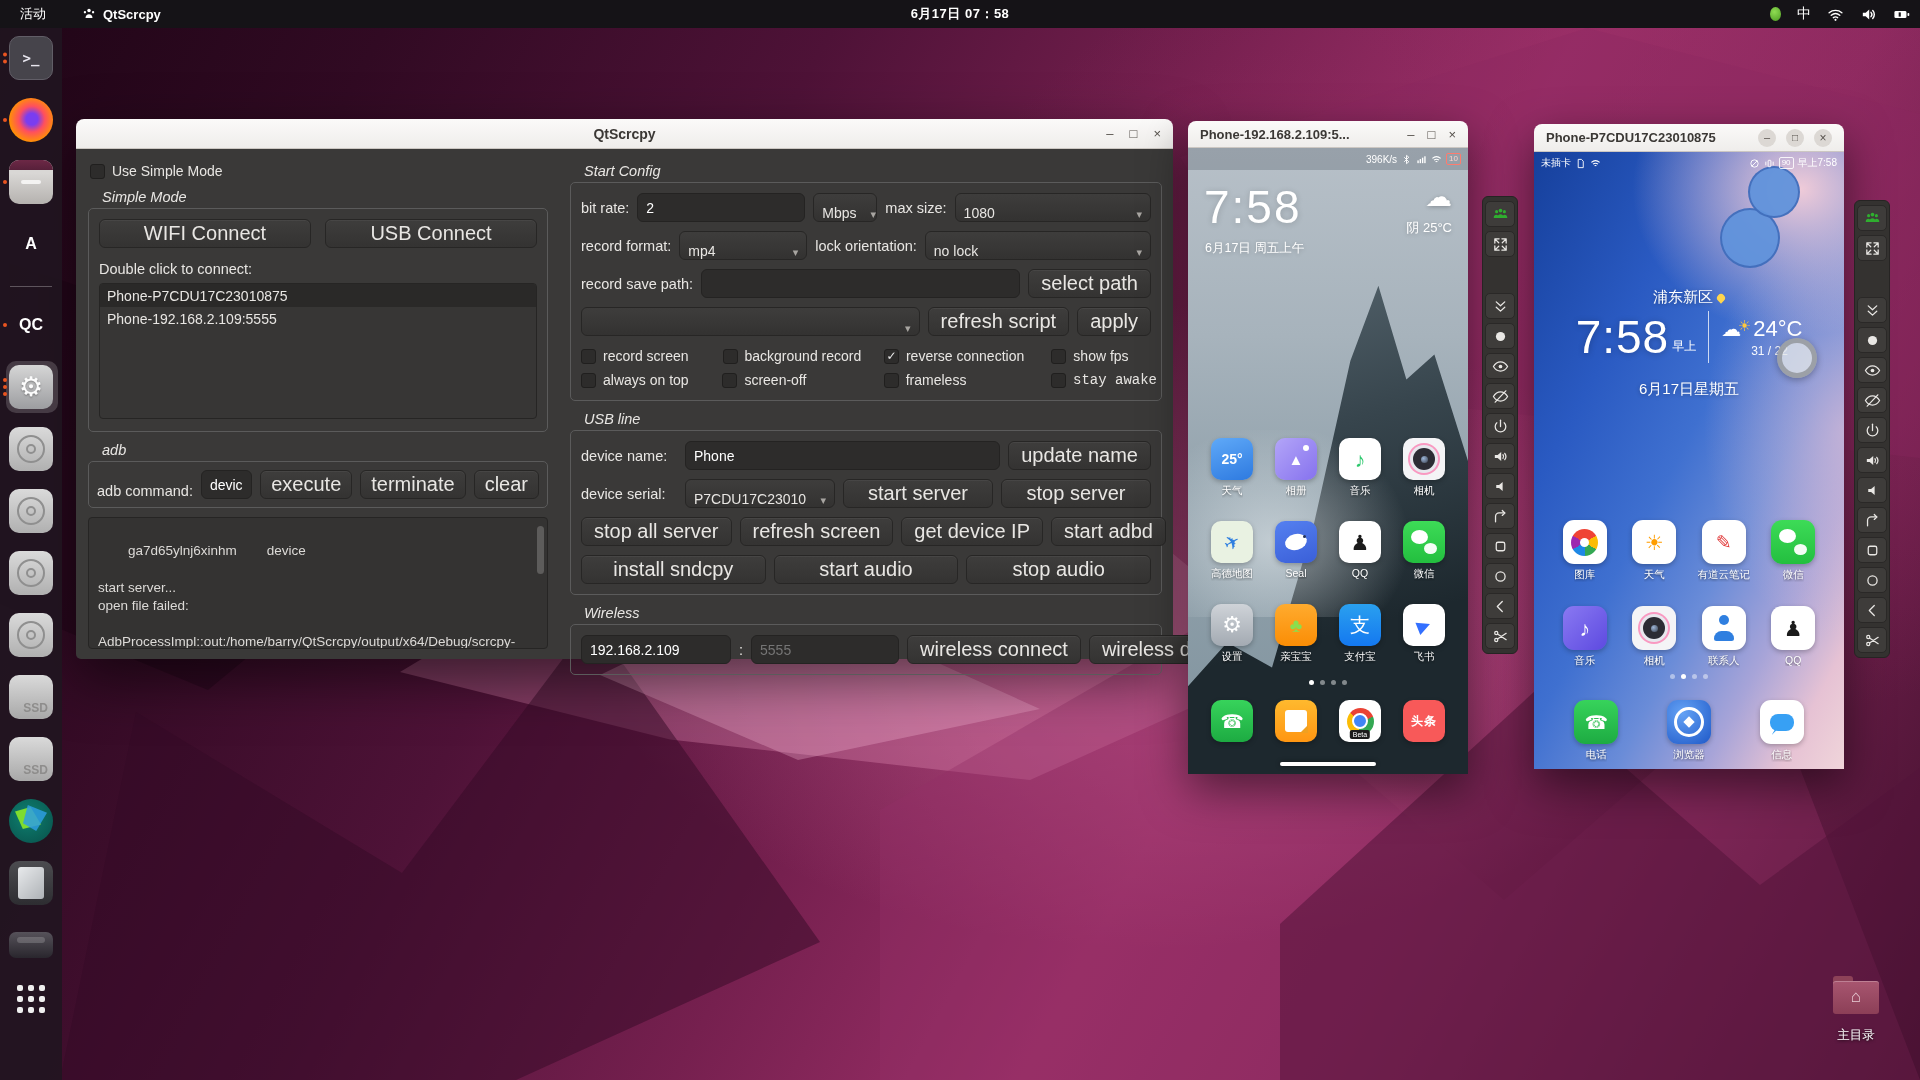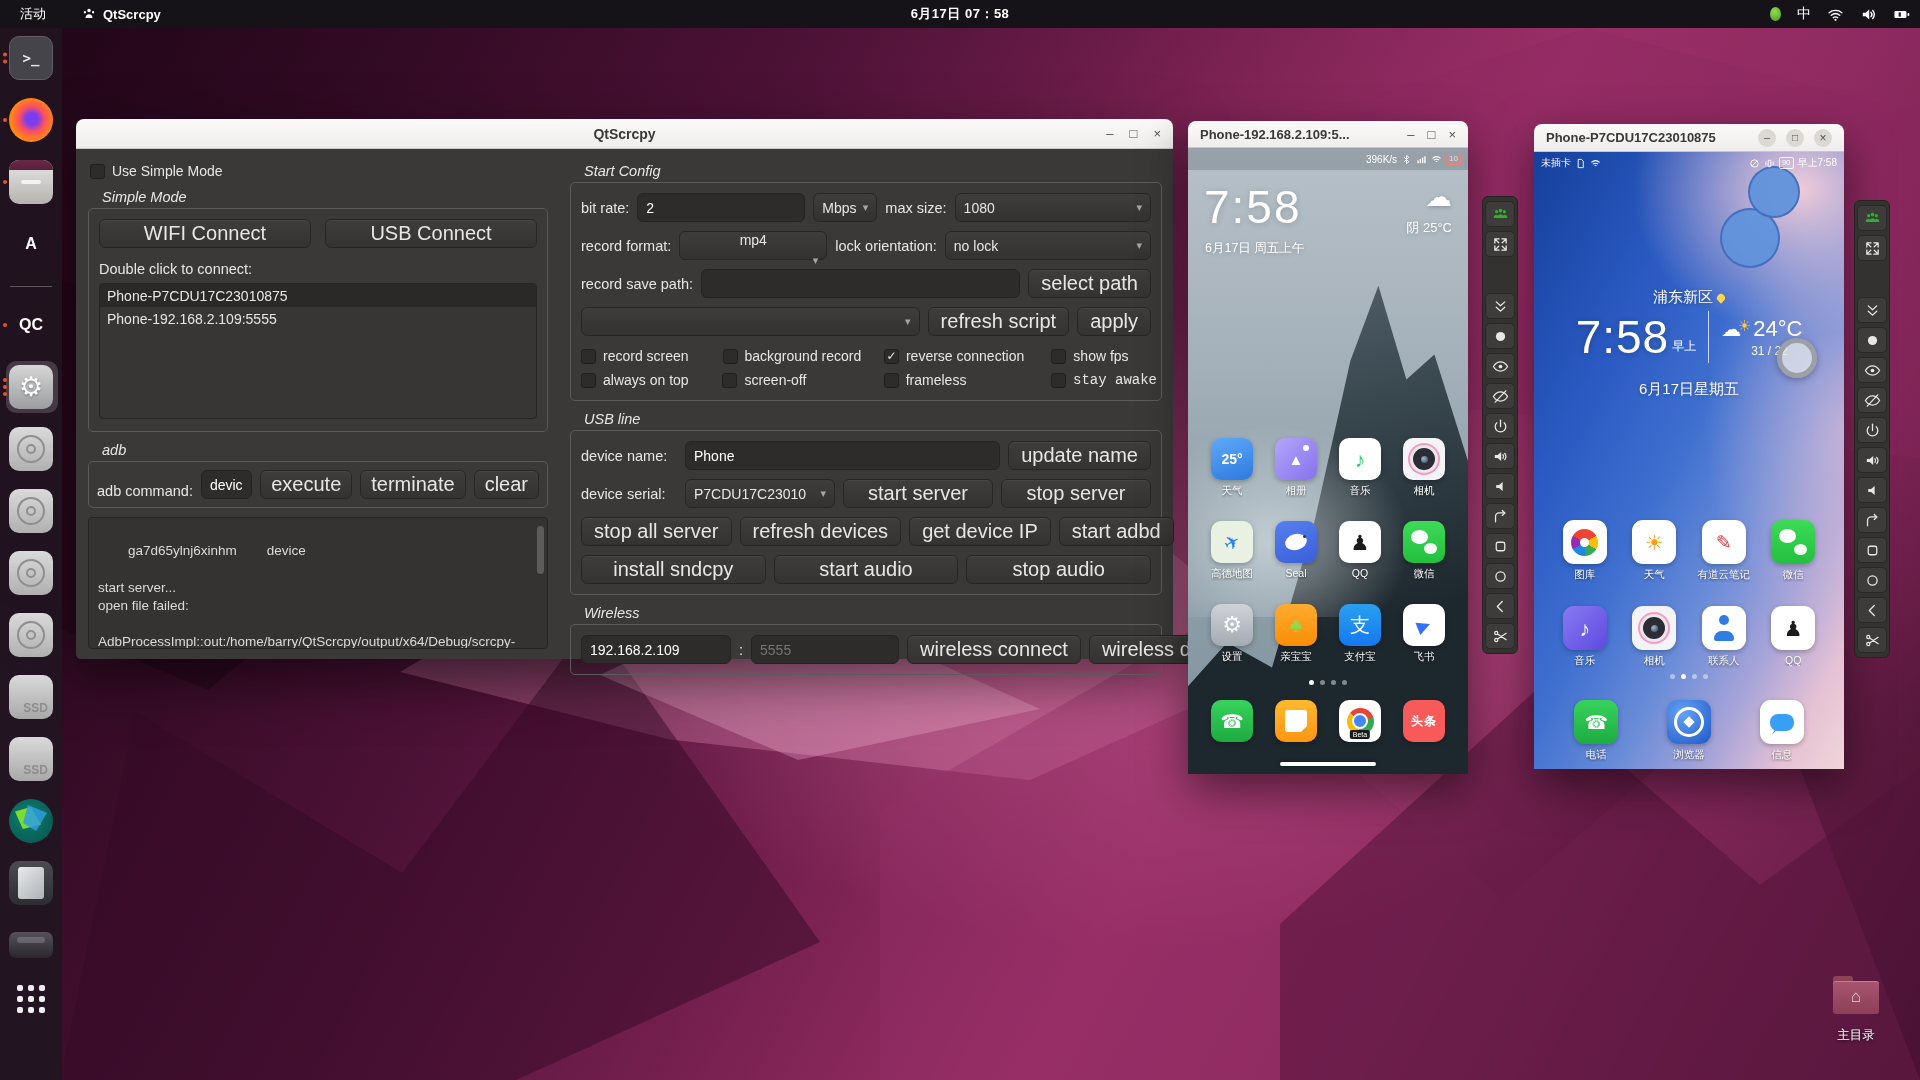--- a/index.html
+++ b/index.html
@@ -93,21 +93,21 @@
   .grp-title { margin:10px 0 3px 14px; font-size:14.5px;font-style:italic; }
   .frame { border:1px solid #5b5b5b; border-radius:5px; padding:10px; position:relative; }
   .row { display:flex; align-items:center; gap:8px; margin-bottom:9px; }
   .row:last-child { margin-bottom:0; }
   .btn { background:linear-gradient(#3e3d3c,#343332); border:1px solid #272625; border-radius:6px;
     color:#e8e6e3; font-size:20px; height:29px; display:flex; align-items:center; justify-content:center;
     padding:0 12px; white-space:nowrap; box-shadow:inset 0 1px rgba(255,255,255,.05); }
   .inp { background:#2d2c2b; border:1px solid #242322; border-radius:6px; height:29px; color:#fff;
     font-size:14px; padding:0 8px; font-family:inherit; outline:none; }
   .combo { background:linear-gradient(#3e3d3c,#333231); border:1px solid #272625; border-radius:6px; height:29px;
-    display:flex; align-items:center; padding:0 8px; gap:6px; font-size:14px; }
+    display:flex; align-items:flex-end; padding:0 8px; gap:14px; font-size:14px; }
   .combo .arr { margin-left:auto; color:#a8a5a1; font-size:11px; }
   .cbrow { display:flex; align-items:center; margin-bottom:8px; }
   .cbitem { display:flex; align-items:center; gap:7px; font-size:14px; }
   .cb { width:15px; height:15px; border:1px solid #201f1e; background:#2d2c2b; border-radius:3px;
     display:flex; align-items:center; justify-content:center; color:#ececec; font-size:12px; flex:none; }
   .lbl { white-space:nowrap; }
   .simple-btns { display:flex; gap:14px; }
   .simple-btns .btn { flex:1; }
   .devlist { margin-top:6px; background:#373635; border:1px solid #262524; border-radius:4px; height:136px; overflow:hidden; font-size:14px; }
   .devrow { height:23px; display:flex; align-items:center; padding:0 7px; }
@@ -468,21 +468,21 @@
               <span class="arr">▾</span>
           </div>
           <span class="lbl">max size:</span>
           <div class="combo" style="flex:1;">
             <span>1080</span>
               <span class="arr">▾</span>
           </div>
         </div>
         <div class="row">
           <span class="lbl">record format:</span>
-          <div class="combo" style="width:148px;flex-direction:column;">
+          <div class="combo" style="width:128px;">
             <span>mp4</span>
               <span class="arr">▾</span>
           </div>
           <span class="lbl">lock orientation:</span>
           <div class="combo" style="flex:1;">
             <span>no lock</span>
               <span class="arr">▾</span>
           </div>
         </div>
         <div class="row">
@@ -547,21 +547,21 @@
           <span class="lbl" style="width:96px;">device serial:</span>
           <div class="combo" style="width:150px;">
             <span>P7CDU17C23010</span>
               <span class="arr">▾</span>
           </div>
           <div class="btn" style="flex:1;">start server</div>
           <div class="btn" style="flex:1;">stop server</div>
         </div>
         <div class="row">
           <div class="btn" style="flex:1;">stop all server</div>
-          <div class="btn" style="flex:1;">refresh devices</div>
+          <div class="btn" style="flex:1;">refresh screen</div>
           <div class="btn" style="flex:1;">get device IP</div>
           <div class="btn" style="flex:1;">start adbd</div>
         </div>
         <div class="row">
           <div class="btn" style="flex:1;">install sndcpy</div>
           <div class="btn" style="flex:1;">start audio</div>
           <div class="btn" style="flex:1;">stop audio</div>
         </div>
       </div>
 

